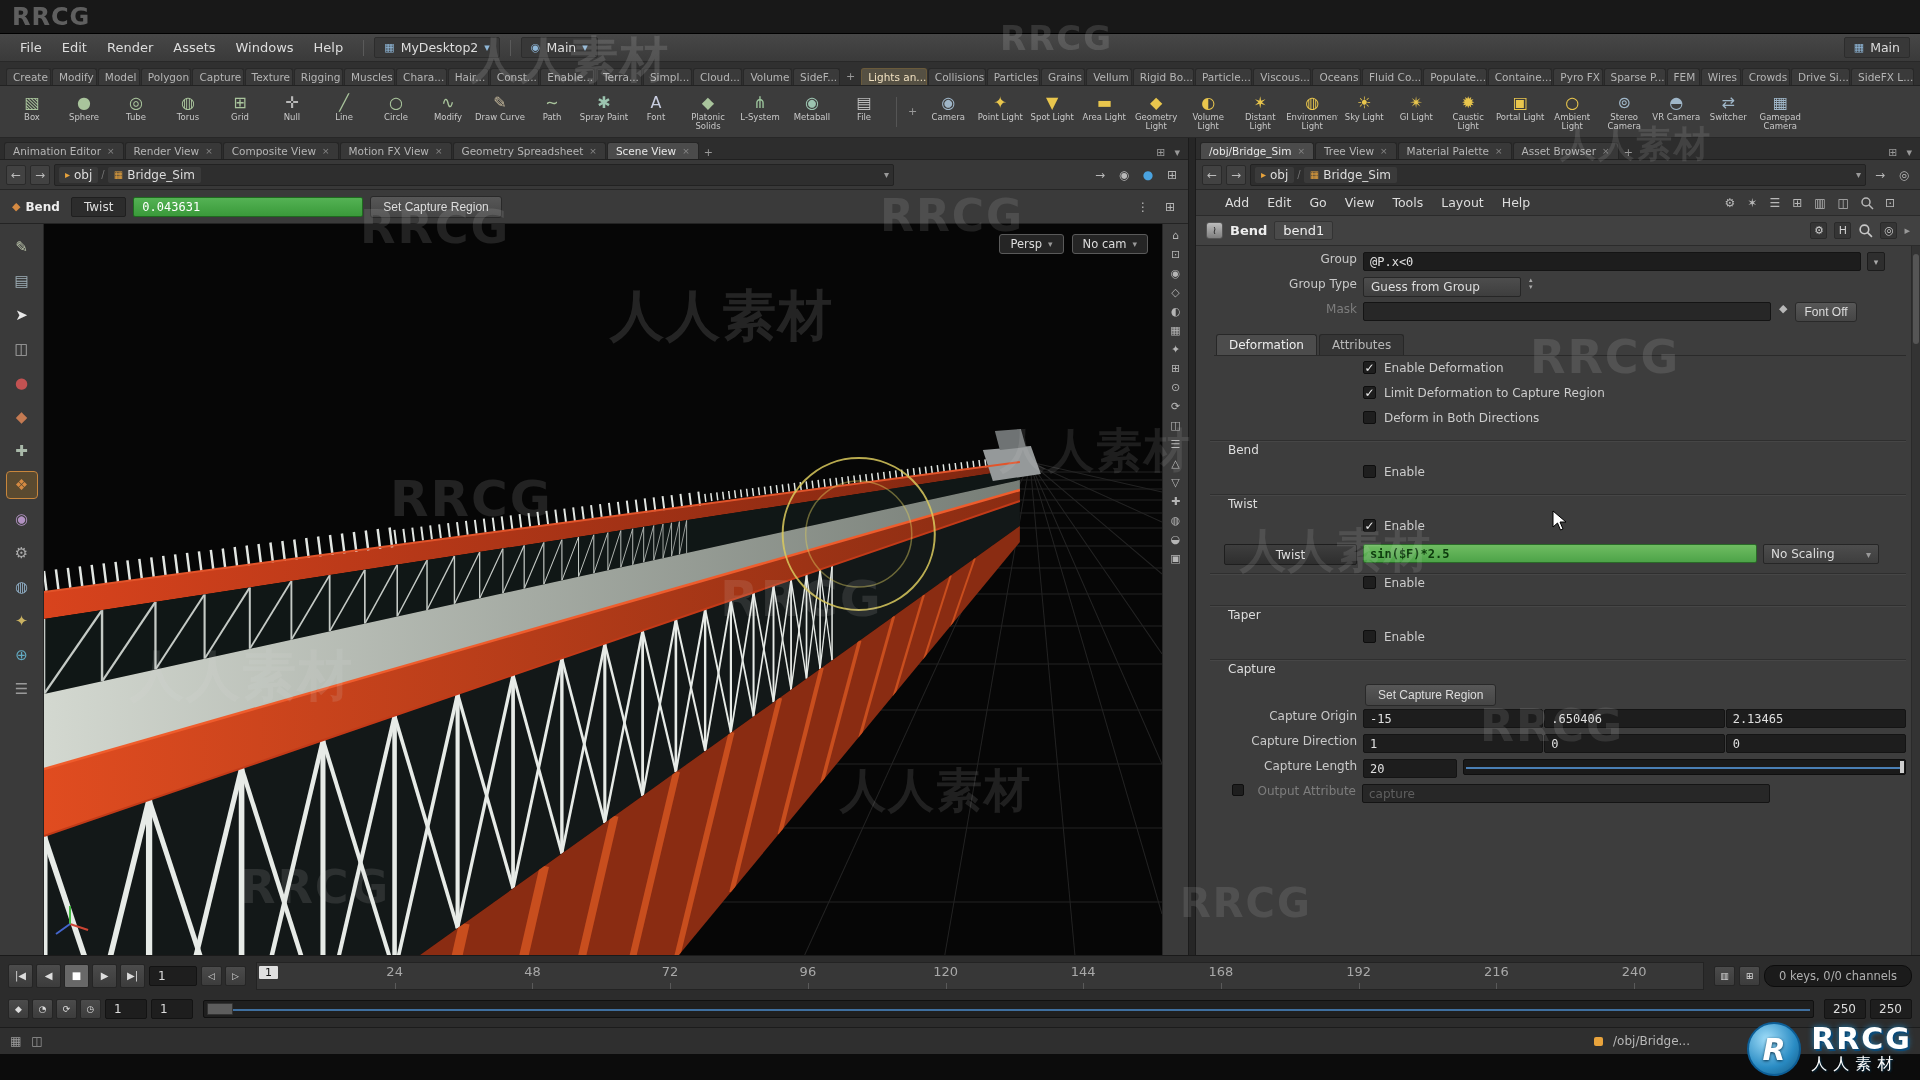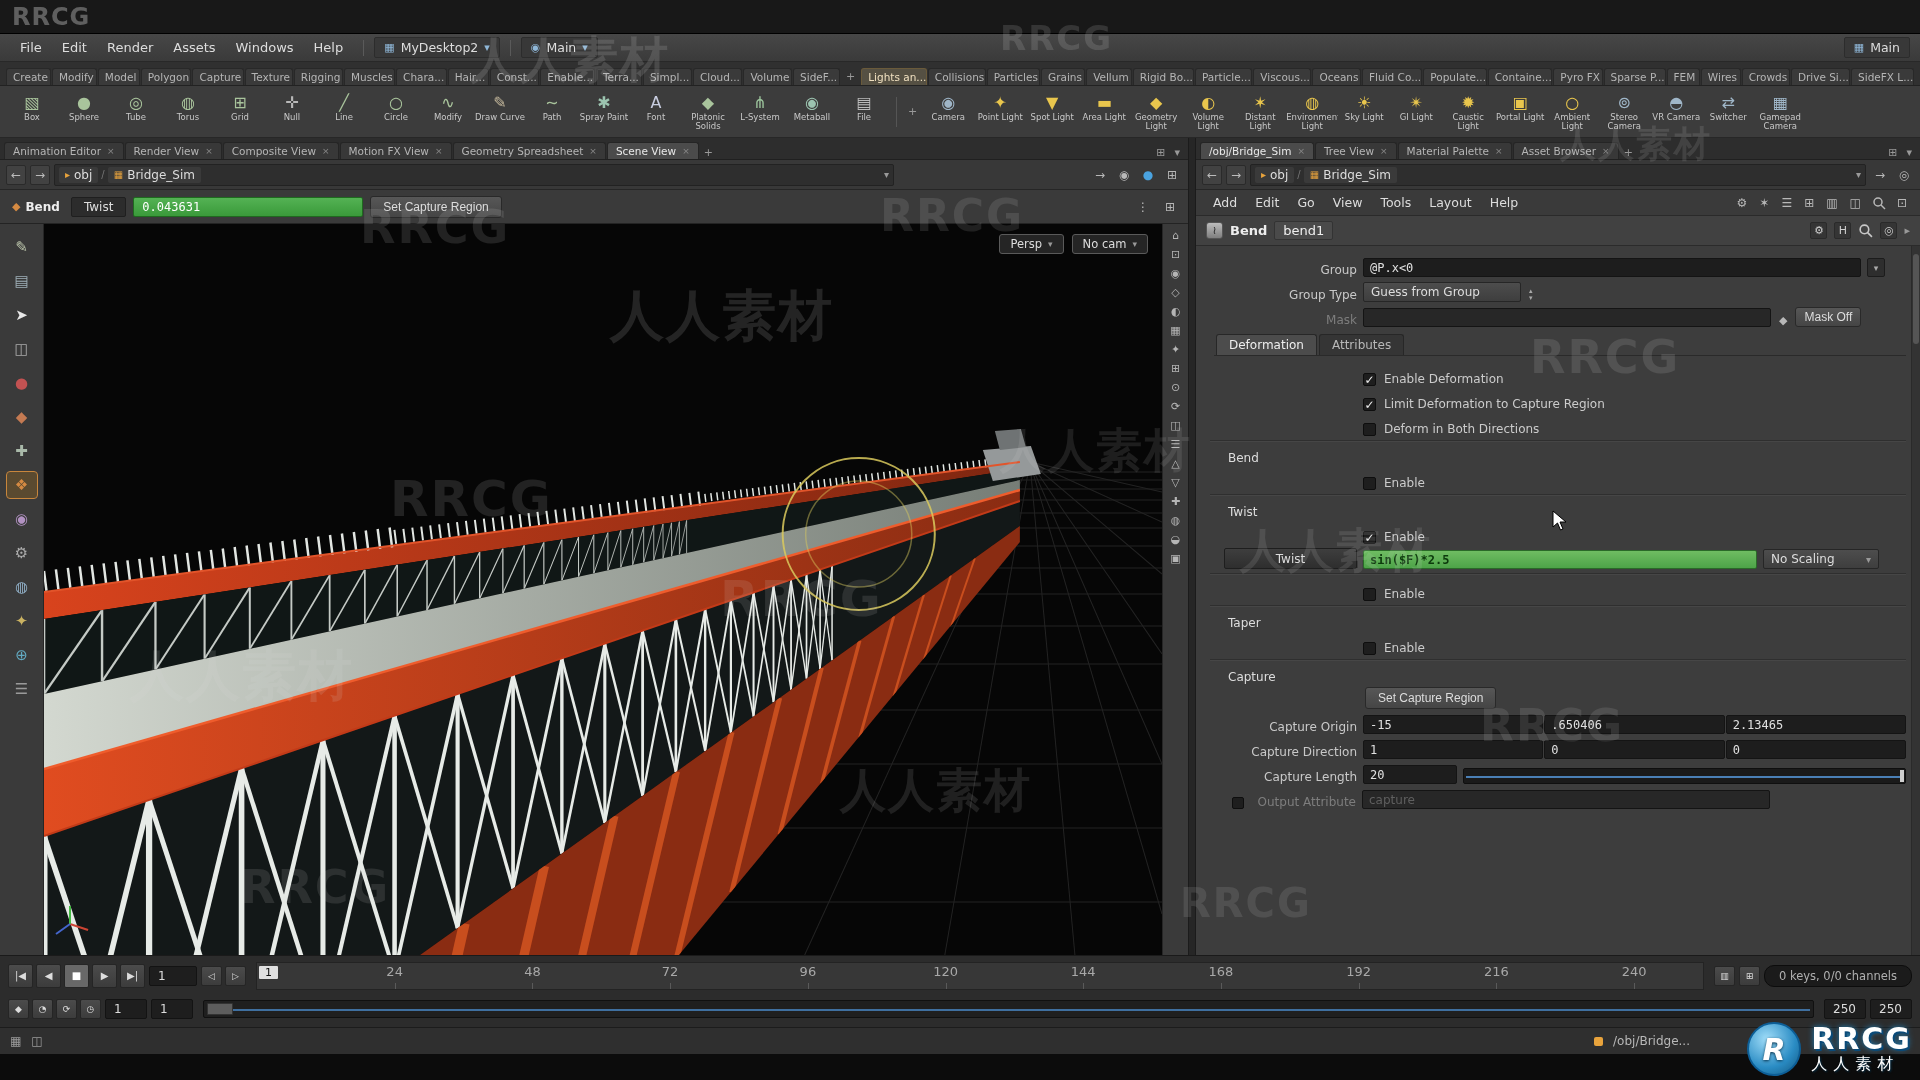--- a/index.html
+++ b/index.html
@@ -53,30 +53,30 @@
 #lefttools{width:44px;background:#3a3a3a;border-right:1px solid #262626;display:flex;flex-direction:column;align-items:center;padding:10px 0;gap:8px}
 .ltool{width:30px;height:26px;display:flex;align-items:center;justify-content:center;font-size:15px;border-radius:3px}
 .ltool.active{background:#5a4a30;outline:1px solid #c8863c}
 #vpcanvas{flex:1;position:relative;background:#000;overflow:hidden}
 #vp-svg{position:absolute;inset:0;width:100%;height:100%}
 #rightstrip{width:26px;background:#3a3a3a;border-left:1px solid #262626;display:flex;flex-direction:column;align-items:center;padding:5px 0;gap:6px;overflow:hidden}
 .rtool{font-size:11px;line-height:13px;color:#b5b5b5}
 .vpchips{position:absolute;top:10px;right:14px;display:flex;gap:8px;z-index:5}
 .vpchip{background:rgba(42,42,42,.88);border:1px solid #5a5a5a;border-radius:3px;color:#ddd;font-size:11.5px;padding:2px 10px;display:flex;gap:6px;align-items:center}
 
-#parammenu{height:26px;background:#3a3a3a;display:flex;align-items:center;padding:0 8px;gap:2px;font-size:12.5px;border-bottom:1px solid #2a2a2a}
+#parammenu{height:26px;background:#3a3a3a;display:flex;align-items:center;padding:0 20px;gap:2px;font-size:12.5px;border-bottom:1px solid #2a2a2a}
 #parammenu .mitem{padding:2px 9px}
 #parammenu .micon{font-size:12px;color:#b8b8b8;padding:0 5px}
 #nodeheader{height:30px;background:#414141;display:flex;align-items:center;gap:7px;padding:0 10px;border-bottom:1px solid #2b2b2b}
 .nodebadge{width:17px;height:17px;background:linear-gradient(#bcbcbc,#7f7f7f);border-radius:3px;border:1px solid #555;display:flex;align-items:center;justify-content:center;color:#2a2a2a;font-size:11px;flex:none}
 .ntype{font-weight:bold;font-size:13px;color:#eee}
 .nname{font-size:13px;color:#eee;padding:1px 8px;border-radius:2px;background:#4a4a4a;border:1px solid #333}
 .hbox{width:17px;height:17px;border:1px solid #2a2a2a;background:#353535;border-radius:2px;display:flex;align-items:center;justify-content:center;font-size:11px;color:#cfcfcf}
 #parambody{flex:1;padding:6px 14px 0 14px;background:#3d3d3d;position:relative;font-size:12px;overflow:hidden}
-.prow{display:flex;align-items:flex-end;height:25px;gap:6px}
+.prow{display:flex;align-items:flex-start;height:25px;gap:6px}
 .plabel{width:147px;text-align:right;color:#c9c9c9;font-size:12px;flex:none}
 .plabel.dis{color:#7d7d7d}
 .plabel.narrow{width:106px}
 .pfield{height:19px;background:#1d1d1d;border:1px solid #141414;border-radius:2px;display:flex;align-items:center;padding:0 6px;color:#e0e0e0;font-size:12px}
 .mono{font-family:"DejaVu Sans Mono",monospace}
 .pfield.dis{color:#5f5f5f;background:#272727}
 .greenexpr{background:linear-gradient(#6fbd62,#4da348);border:1px solid #2a6a28;color:#0c3a0c;font-weight:bold}
 .dropdown{height:20px;background:linear-gradient(#4d4d4d,#3e3e3e);border:1px solid #262626;border-radius:2px;display:flex;align-items:center;justify-content:space-between;padding:0 7px;color:#ddd;font-size:12px;gap:8px;white-space:nowrap}
 .dropdown .dd{color:#999;font-size:10px}
 .spinner{display:flex;flex-direction:column;justify-content:center;font-size:7px;line-height:7px;color:#aaa;padding:0 2px}
@@ -756,21 +756,21 @@
             <span>▴</span>
             <span>▾</span>
           </span>
       </div>
       <div class="prow">
         <span class="plabel dis">Mask</span>
         <div class="pfield dis" style="width:408px">
             <span></span>
           </div>
         <span class="diamondicon">◆</span>
-        <button class="toolbtn" style="padding:2px 8px">Mask Off</button>
+        <button class="toolbtn" style="padding:2px 8px">Font Off</button>
       </div>
       <div class="ptabsrow">
         <span class="dtab active">Deformation</span>
         <span class="dtab">Attributes</span>
       </div>
       <div class="prow chkrow">
         <span class="chk">✓</span>
         <span class="chklabel">Enable Deformation</span>
       </div>
       <div class="prow chkrow">

